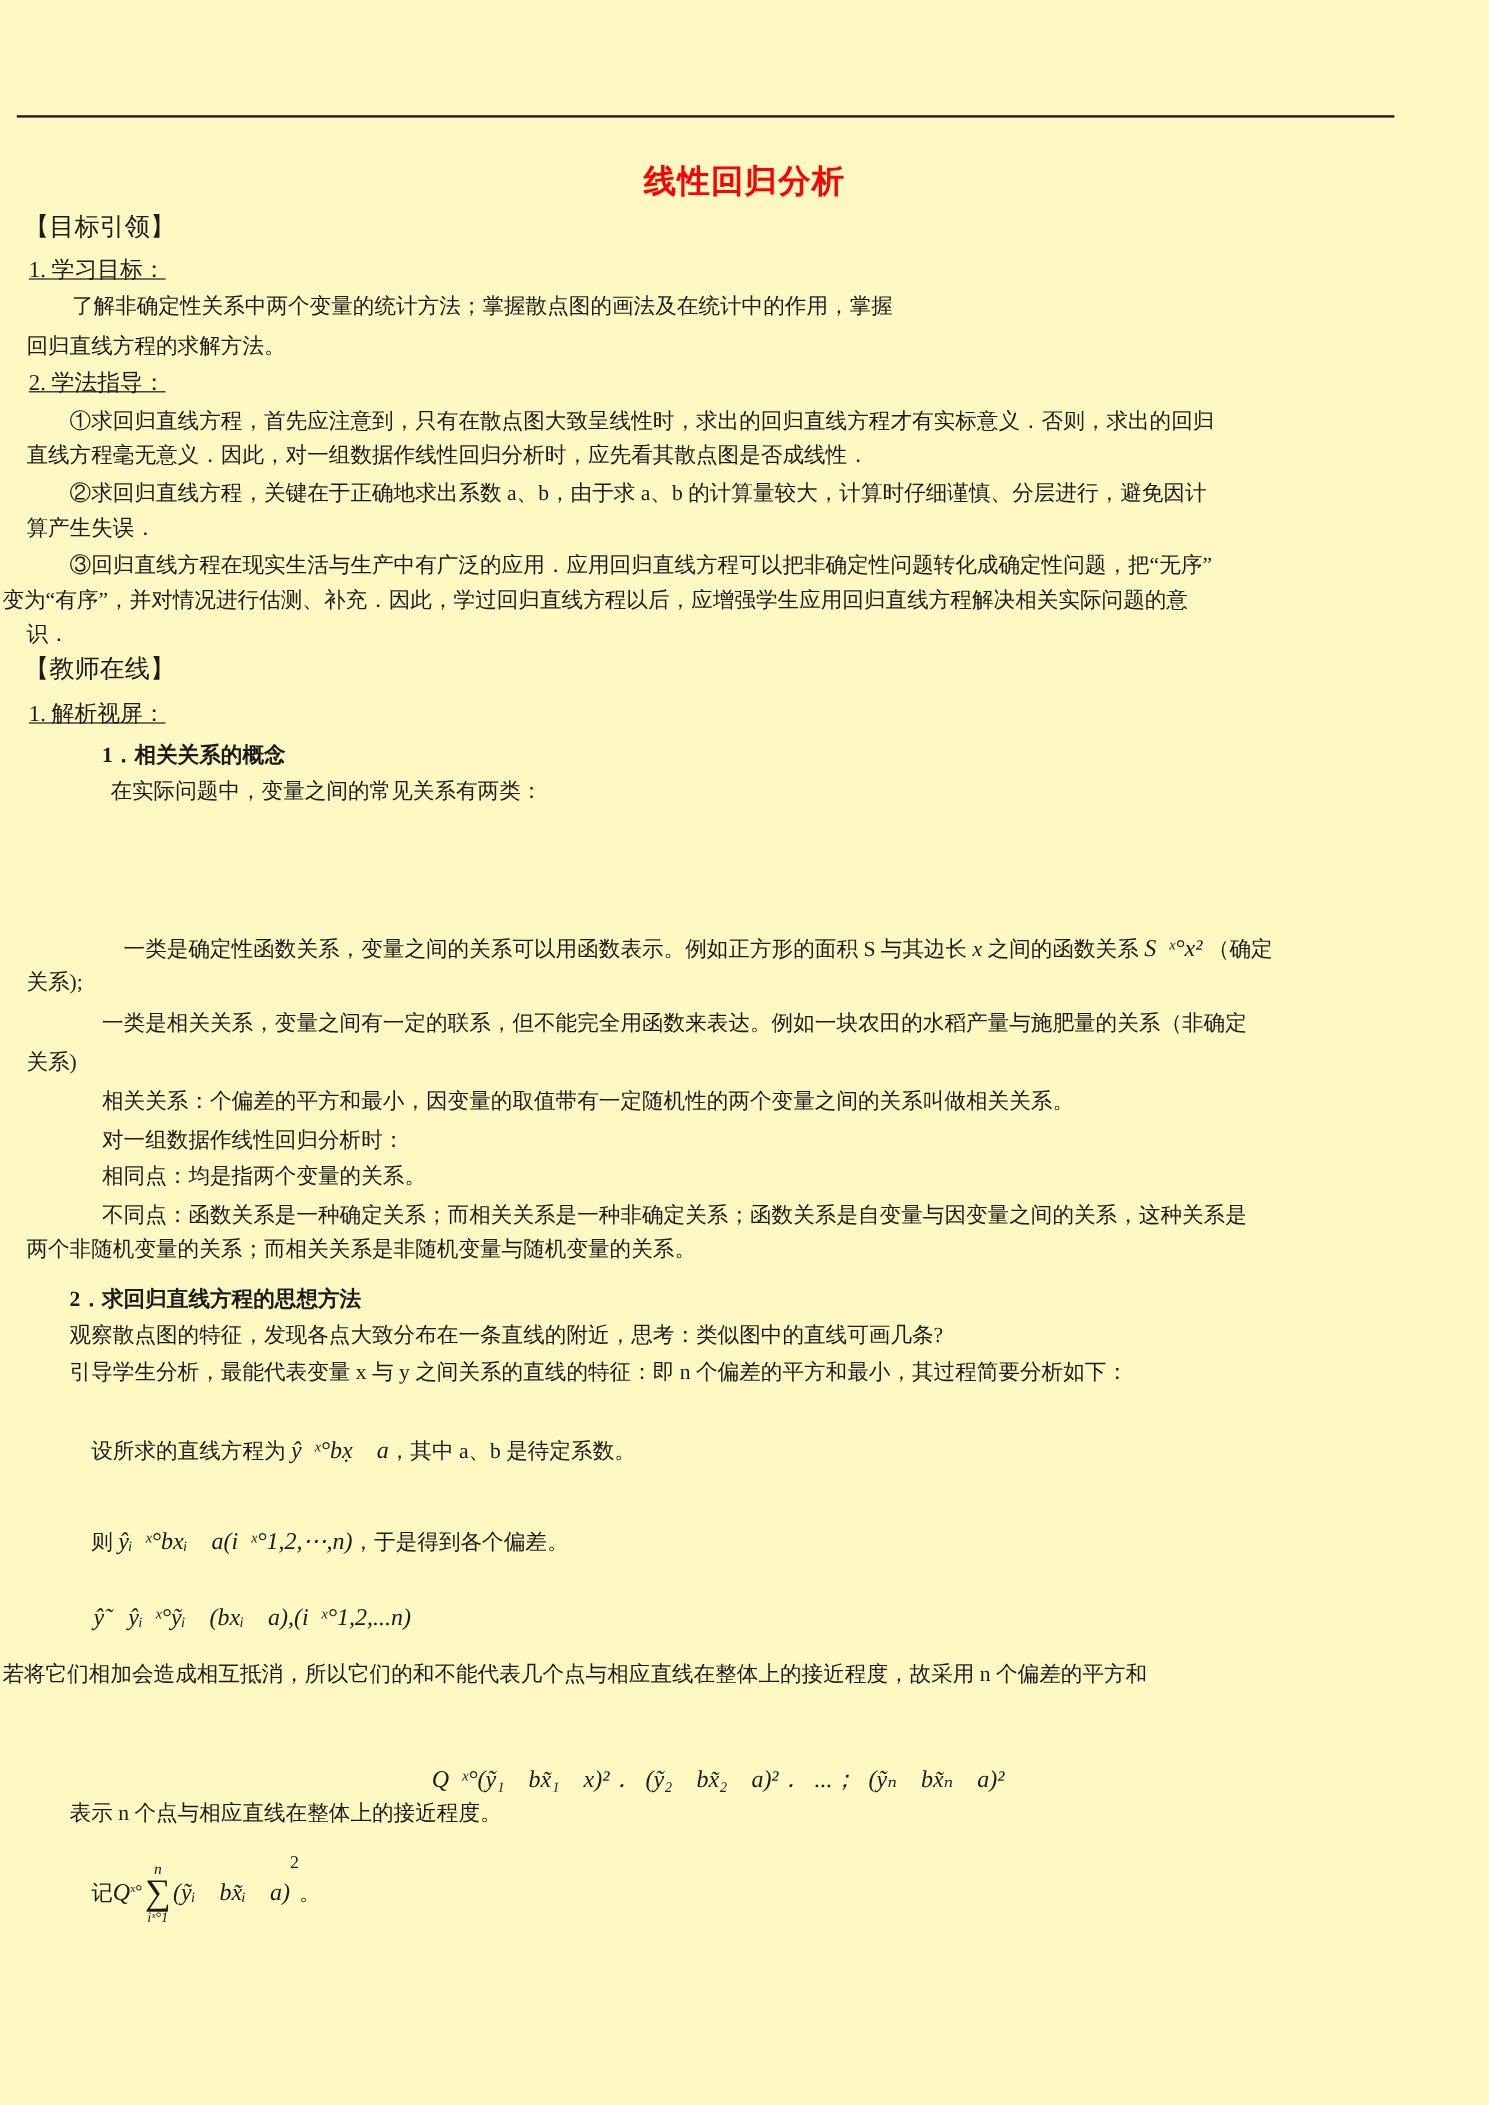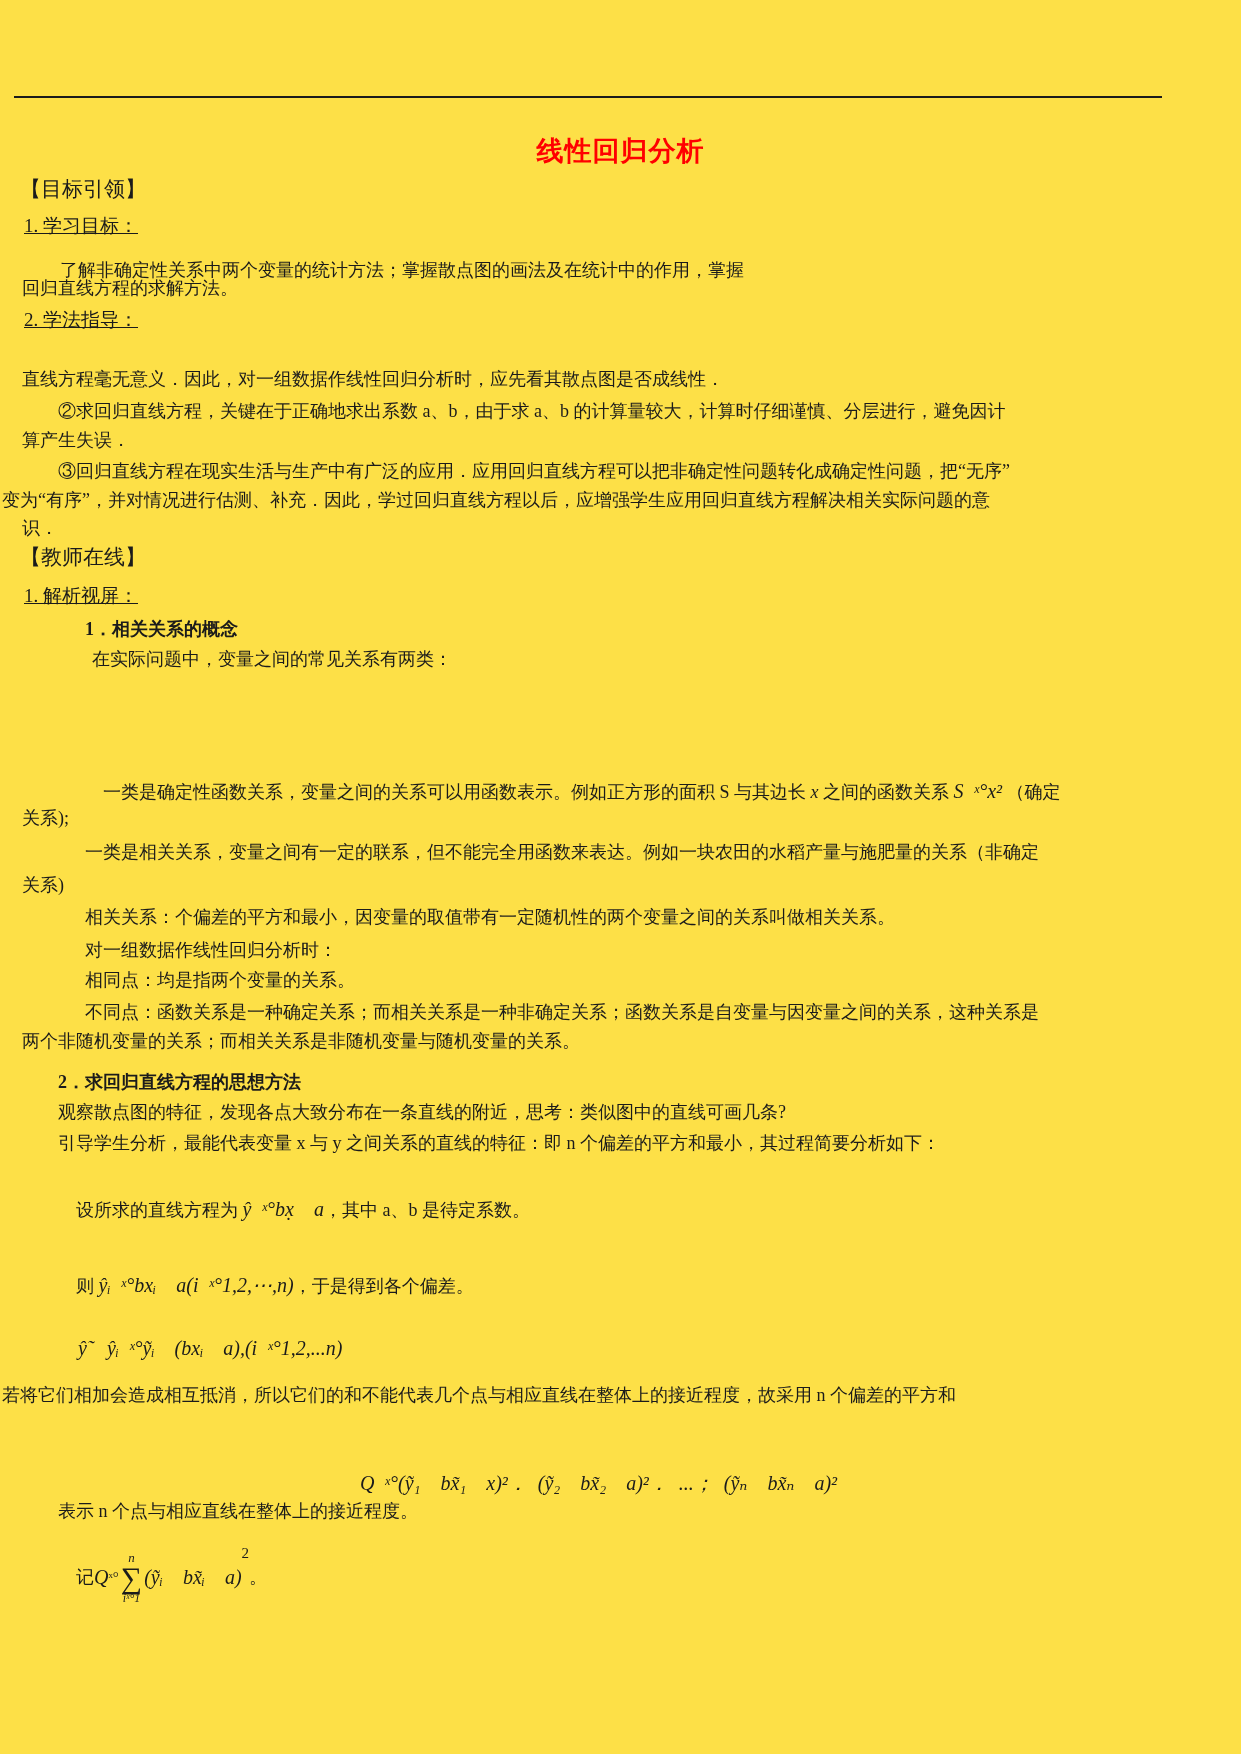--- a/index.html
+++ b/index.html
@@ -1,20 +1,20 @@
 <!DOCTYPE html>
 <html><head>
 <meta charset="utf-8">
 <style>
   html,body{margin:0;padding:0;background:#ffffff;}
   .page{
     position:relative;
     width:1241px;
     height:1754px;
-    background:#fde047;
+    background:#fef9c3;
     font-family:"Liberation Serif","DejaVu Serif",serif;
     color:#1b1b1b;
     overflow:hidden;
   }
   .rule{
     position:absolute;
     left:14px; top:96px;
     width:1148px; height:0;
     border-top:2px solid #1b1b1b;
   }
@@ -67,24 +67,25 @@
 <body>
 
 <div class="page">
 
   <div class="rule"></div>
 
   <div class="line title">线性回归分析</div>
 
   <div class="line h-bracket" style="left:20px;top:176px">【目标引领】</div>
   <div class="line h-num" style="left:24px;top:214px">1. 学习目标：</div>
-  <div class="line" style="left:60px;top:259px">了解非确定性关系中两个变量的统计方法；掌握散点图的画法及在统计中的作用，掌握</div>
+  <div class="line" style="left:60px;top:244px">了解非确定性关系中两个变量的统计方法；掌握散点图的画法及在统计中的作用，掌握</div>
   <div class="line" style="left:22px;top:277px">回归直线方程的求解方法。</div>
   <div class="line h-num" style="left:24px;top:308px">2. 学法指导：</div>
 
+  <div class="line" style="left:58px;top:340px">①求回归直线方程，首先应注意到，只有在散点图大致呈线性时，求出的回归直线方程才有实标意义．否则，求出的回归</div>
   <div class="line" style="left:22px;top:368px">直线方程毫无意义．因此，对一组数据作线性回归分析时，应先看其散点图是否成线性．</div>
   <div class="line" style="left:58px;top:400px">②求回归直线方程，关键在于正确地求出系数 a、b，由于求 a、b 的计算量较大，计算时仔细谨慎、分层进行，避免因计</div>
   <div class="line" style="left:22px;top:429px">算产生失误．</div>
   <div class="line" style="left:2px;top:489px">变为“有序”，并对情况进行估测、补充．因此，学过回归直线方程以后，应增强学生应用回归直线方程解决相关实际问题的意</div>
   <div class="line" style="left:58px;top:460px">③回归直线方程在现实生活与生产中有广泛的应用．应用回归直线方程可以把非确定性问题转化成确定性问题，把“无序”</div>
   <div class="line" style="left:22px;top:517px">识．</div>
 
   <div class="line h-bracket" style="left:20px;top:544px">【教师在线】</div>
   <div class="line h-num" style="left:24px;top:584px">1. 解析视屏：</div>
 

